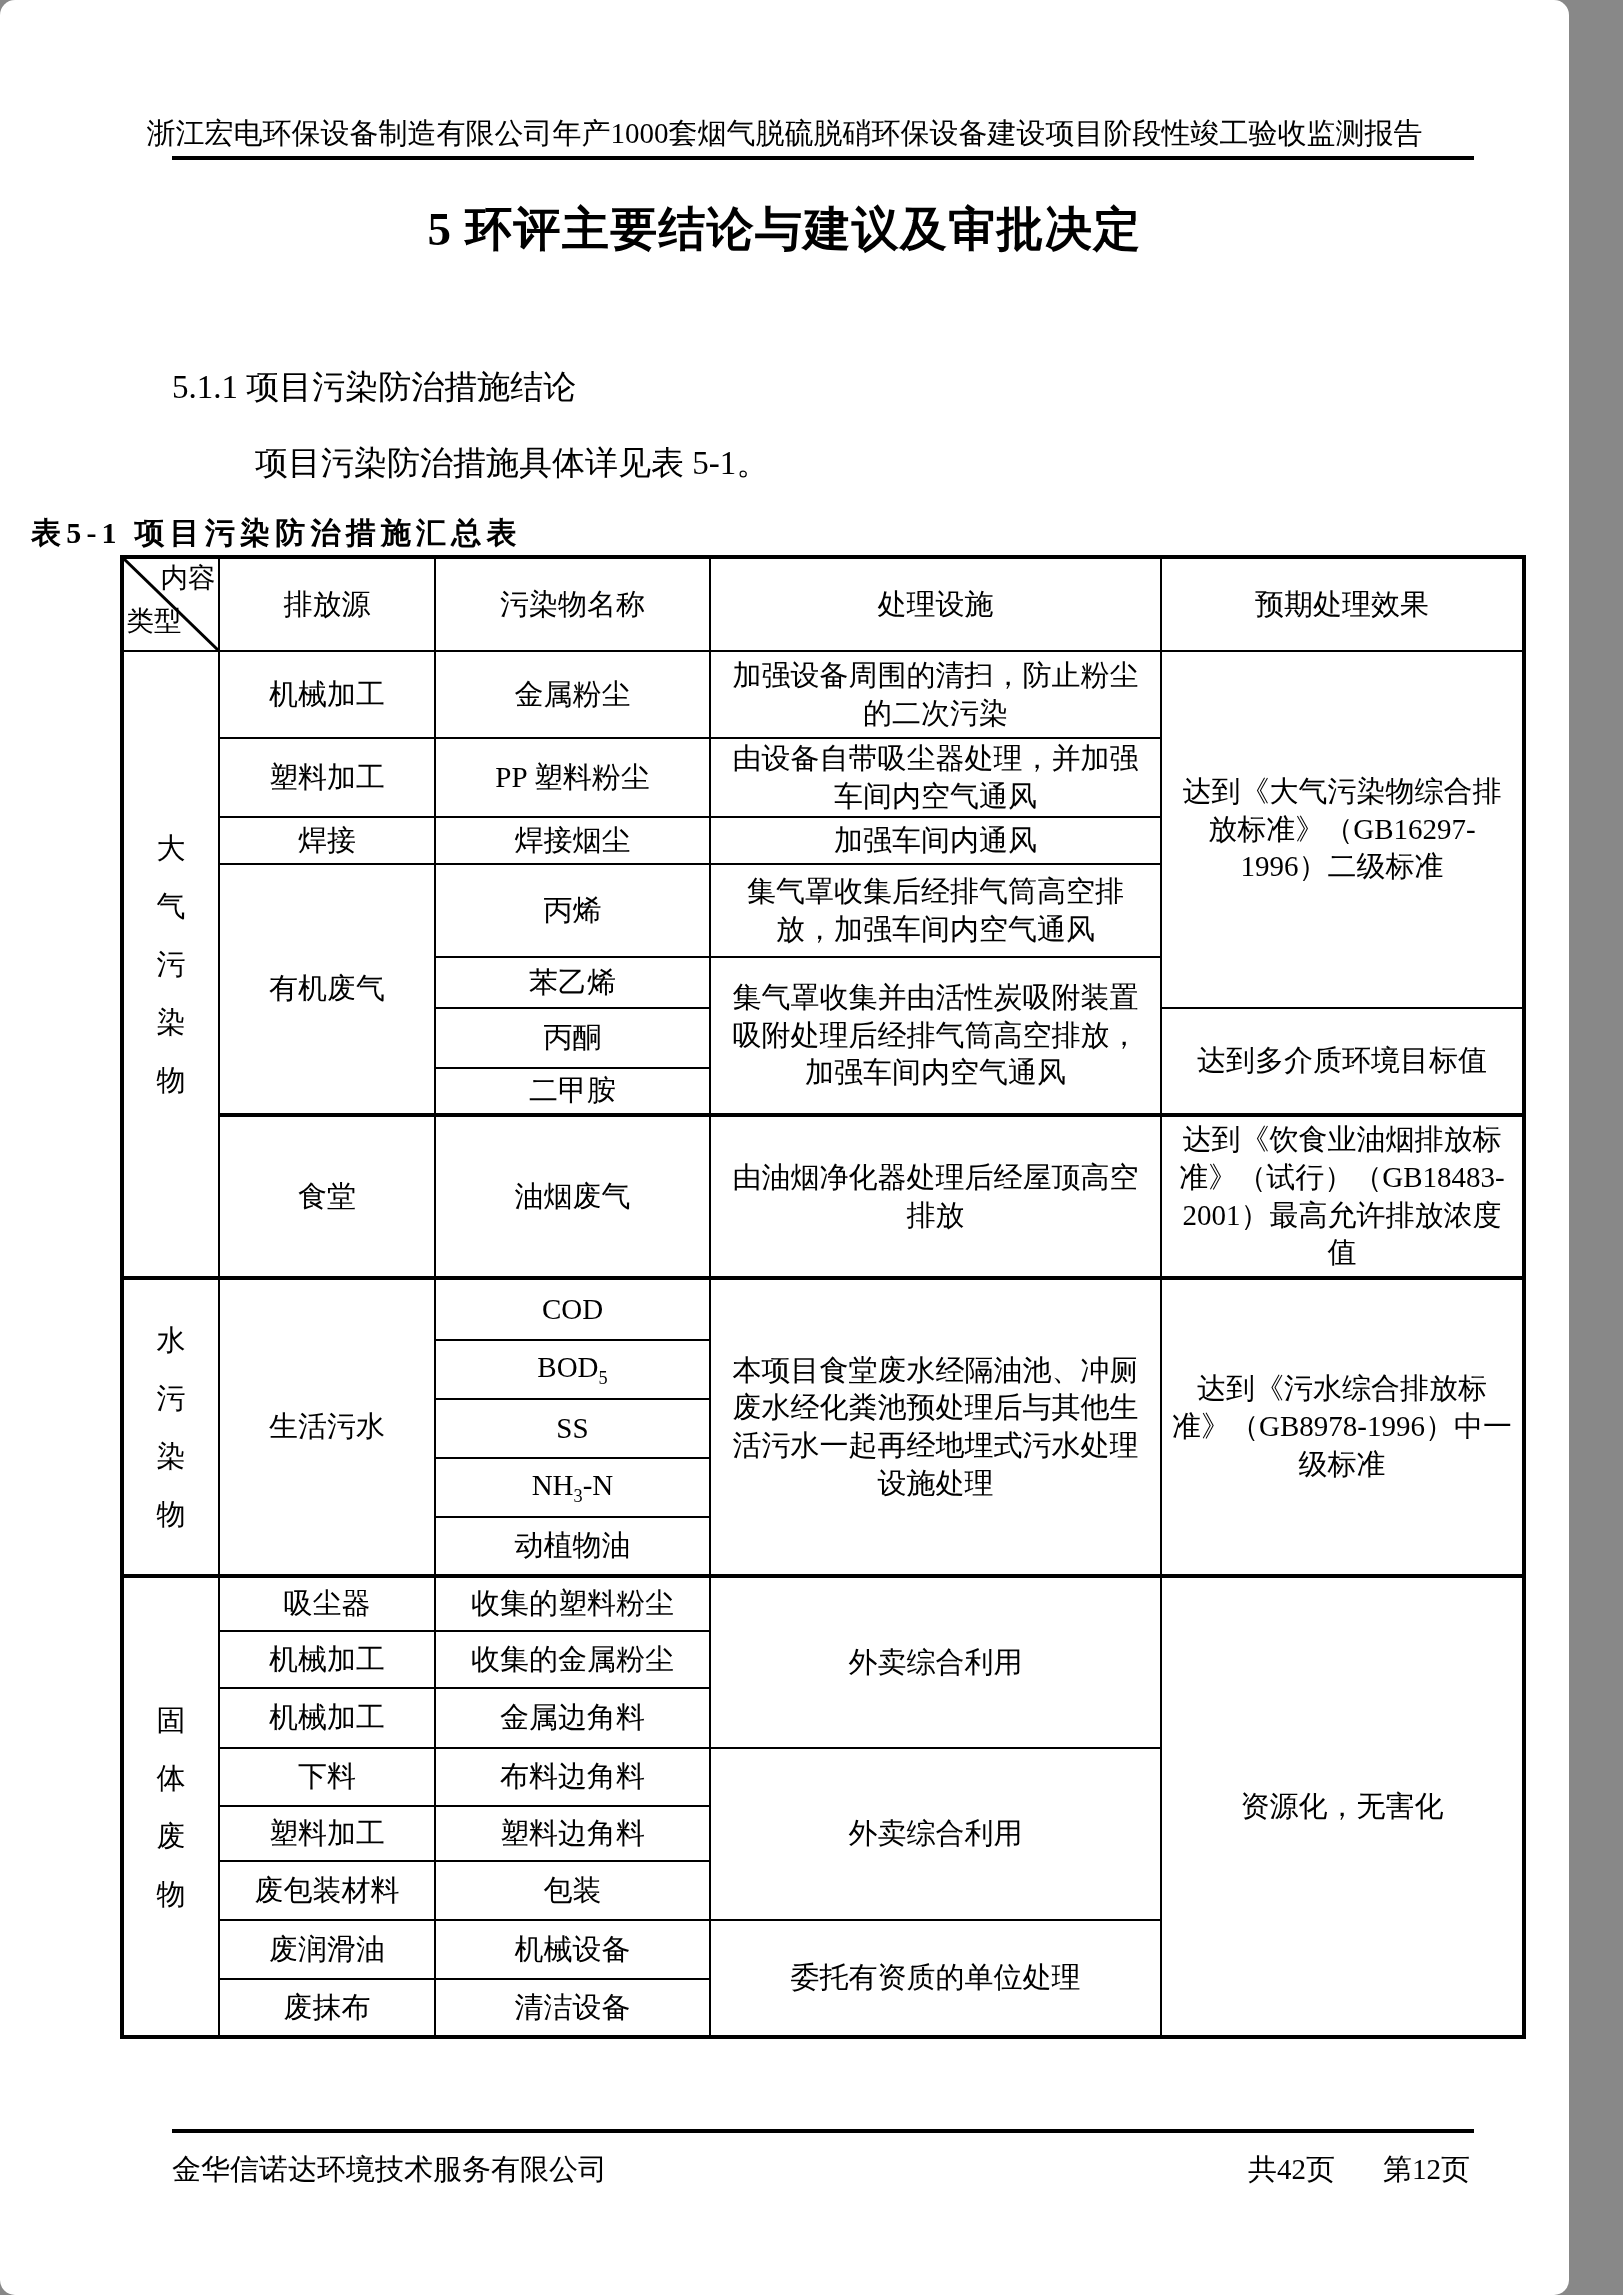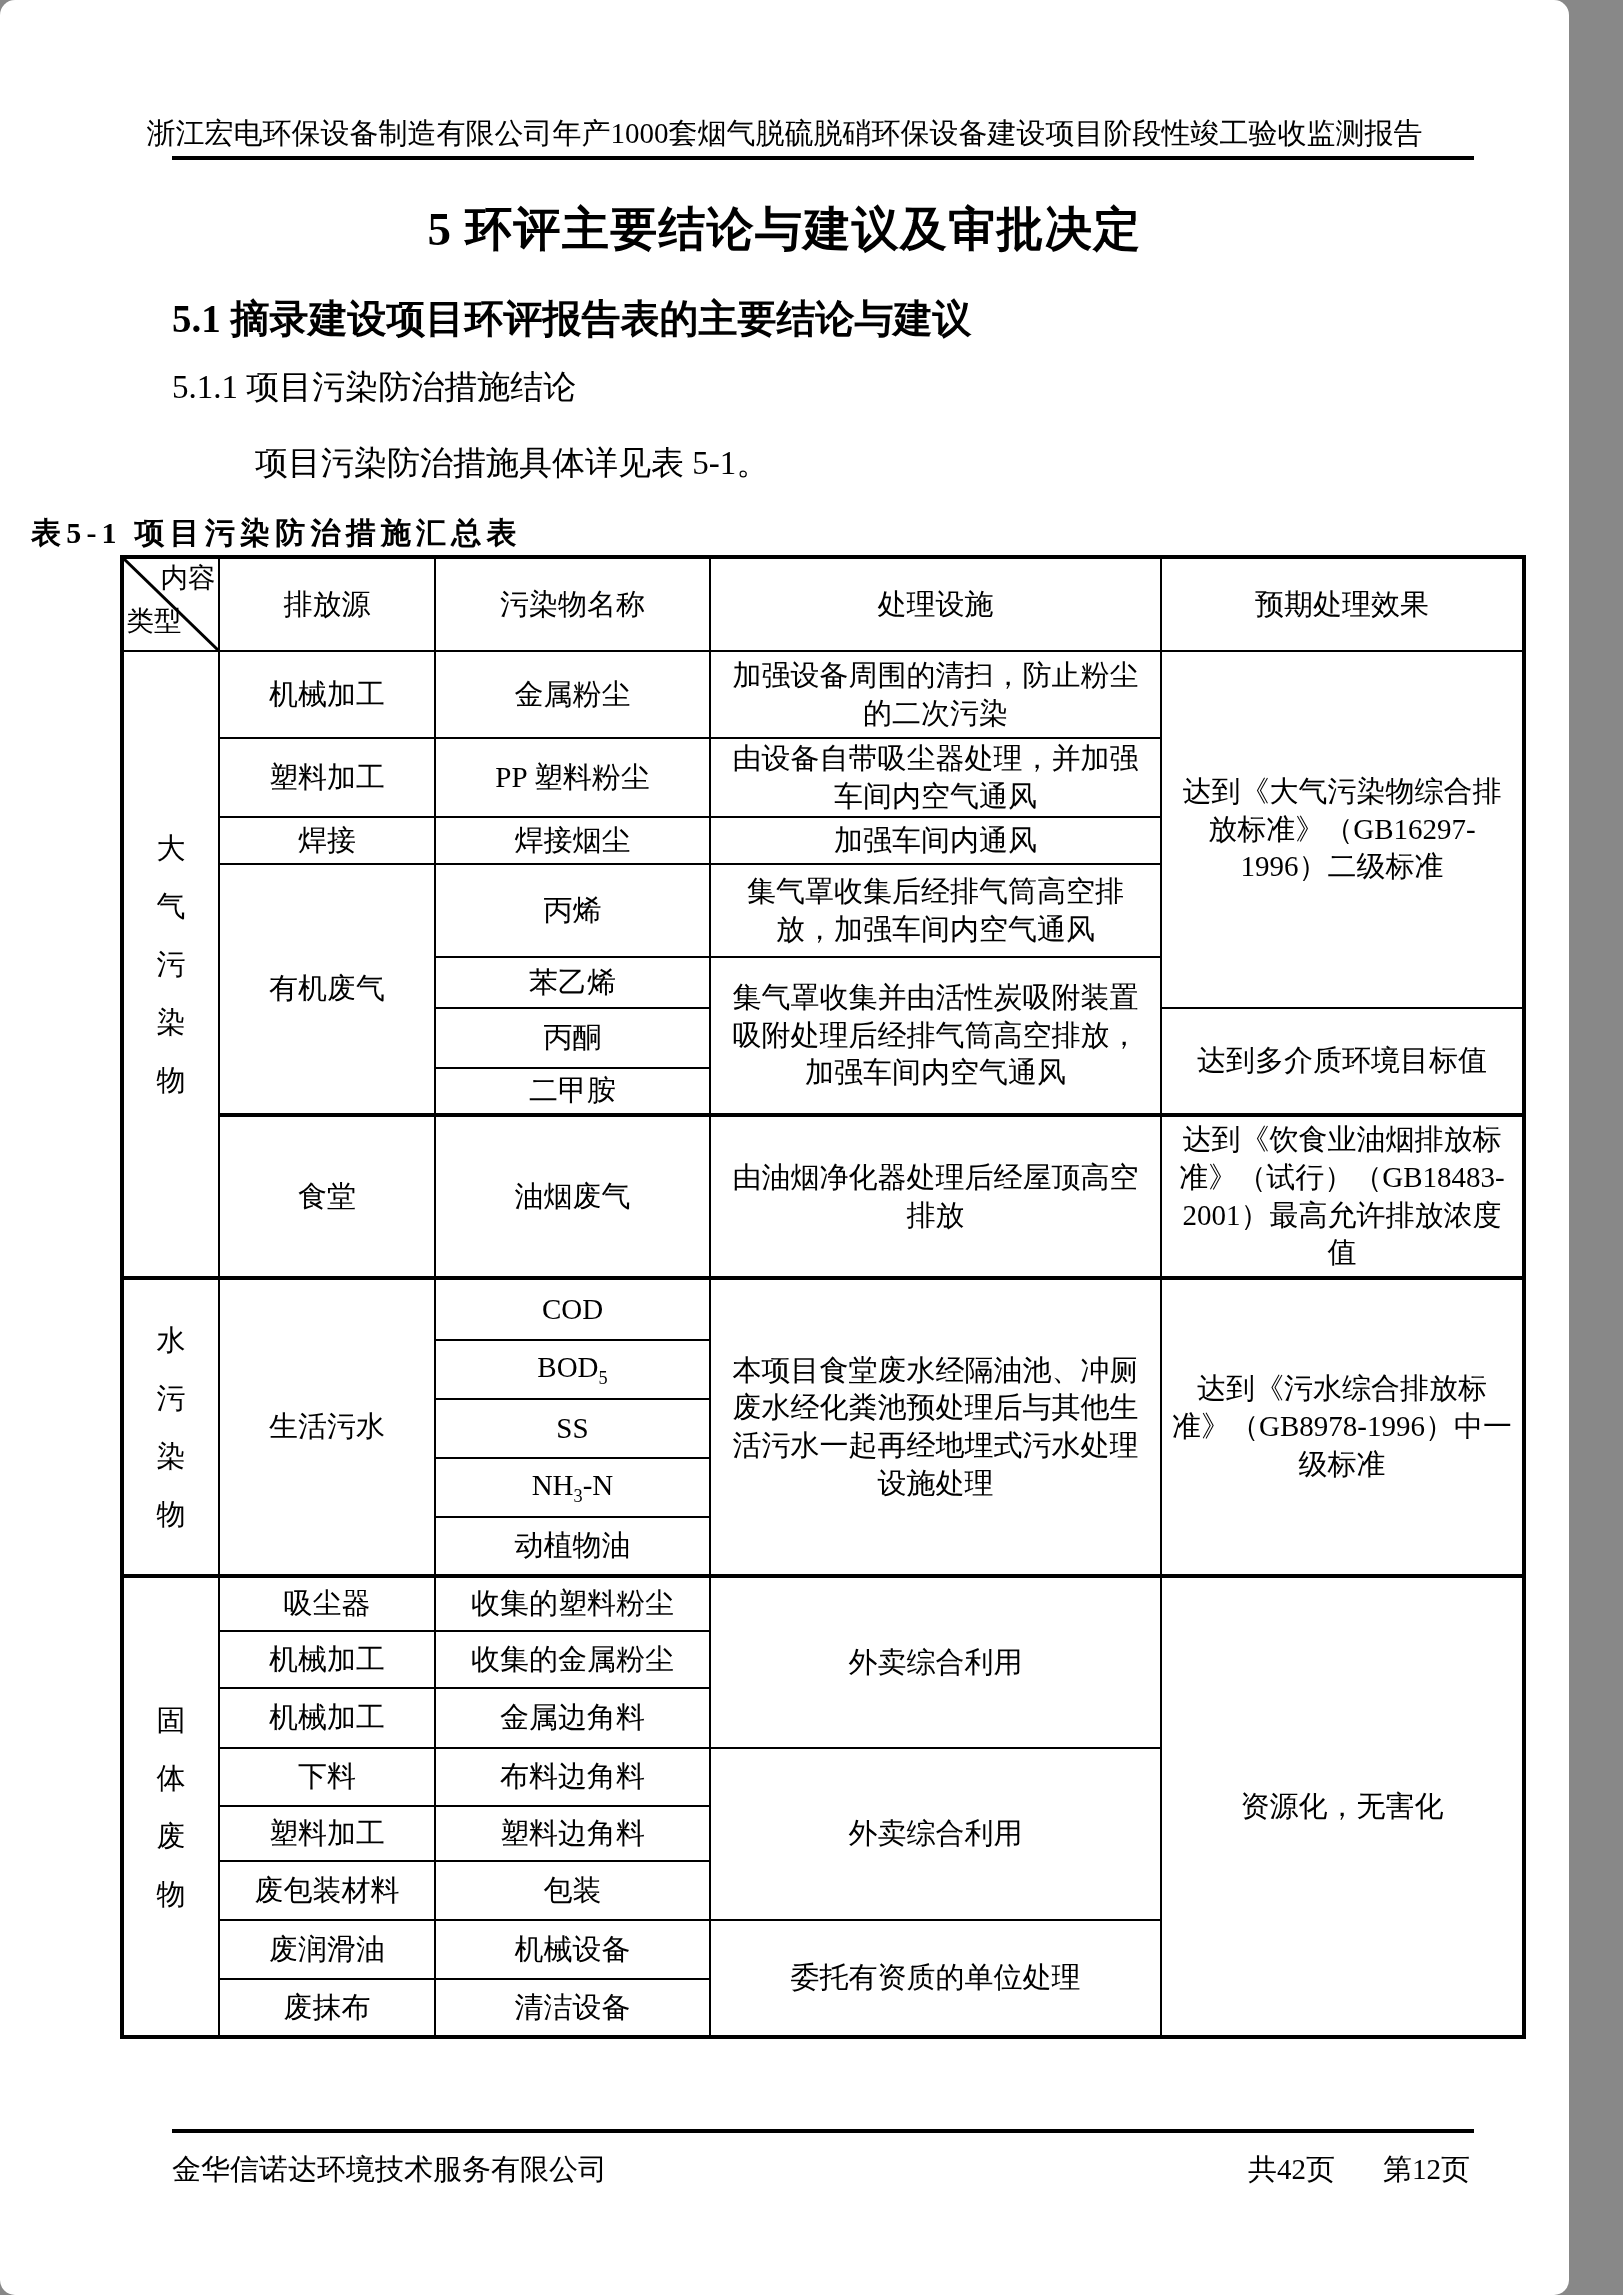--- a/index.html
+++ b/index.html
@@ -80,21 +80,20 @@
 </style>
 </head>
 <body>
 
 <div class="page">
 
   <div class="doc-header">浙江宏电环保设备制造有限公司年产1000套烟气脱硫脱硝环保设备建设项目阶段性竣工验收监测报告</div>
   <div class="header-rule"></div>
 
   <h1 class="chapter-title">5 环评主要结论与建议及审批决定</h1>
-  <h2 class="heading-51">5.1 摘录建设项目环评报告表的主要结论与建议</h2>
   <h3 class="heading-511">5.1.1 项目污染防治措施结论</h3>
   <p class="body-para">项目污染防治措施具体详见表 5-1。</p>
 
   <div class="table-caption">表5-1 项目污染防治措施汇总表</div>
 
   <table class="main">
     <colgroup>
       <col style="width:97px">
         <col style="width:216px">
         <col style="width:275px">

